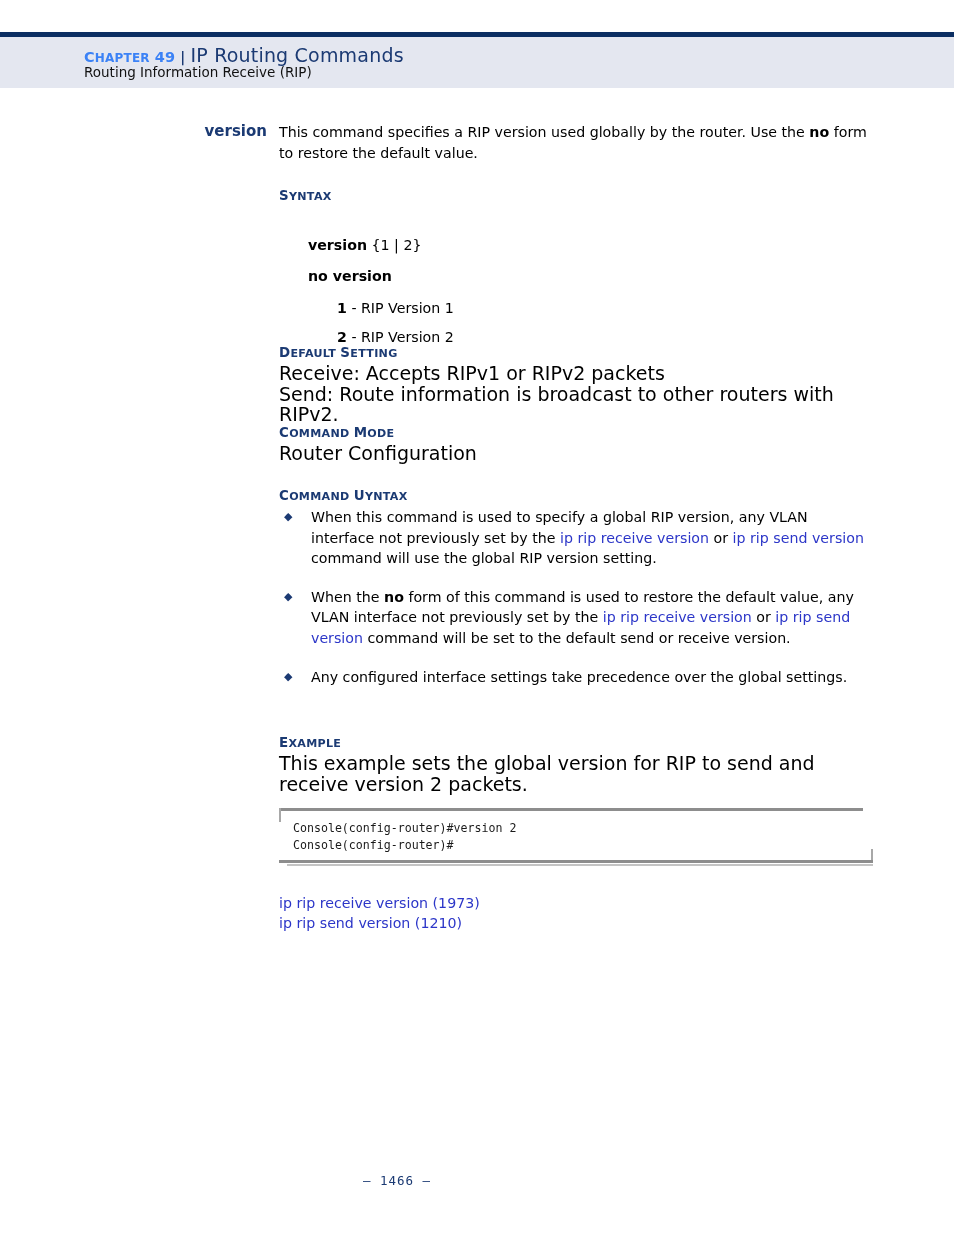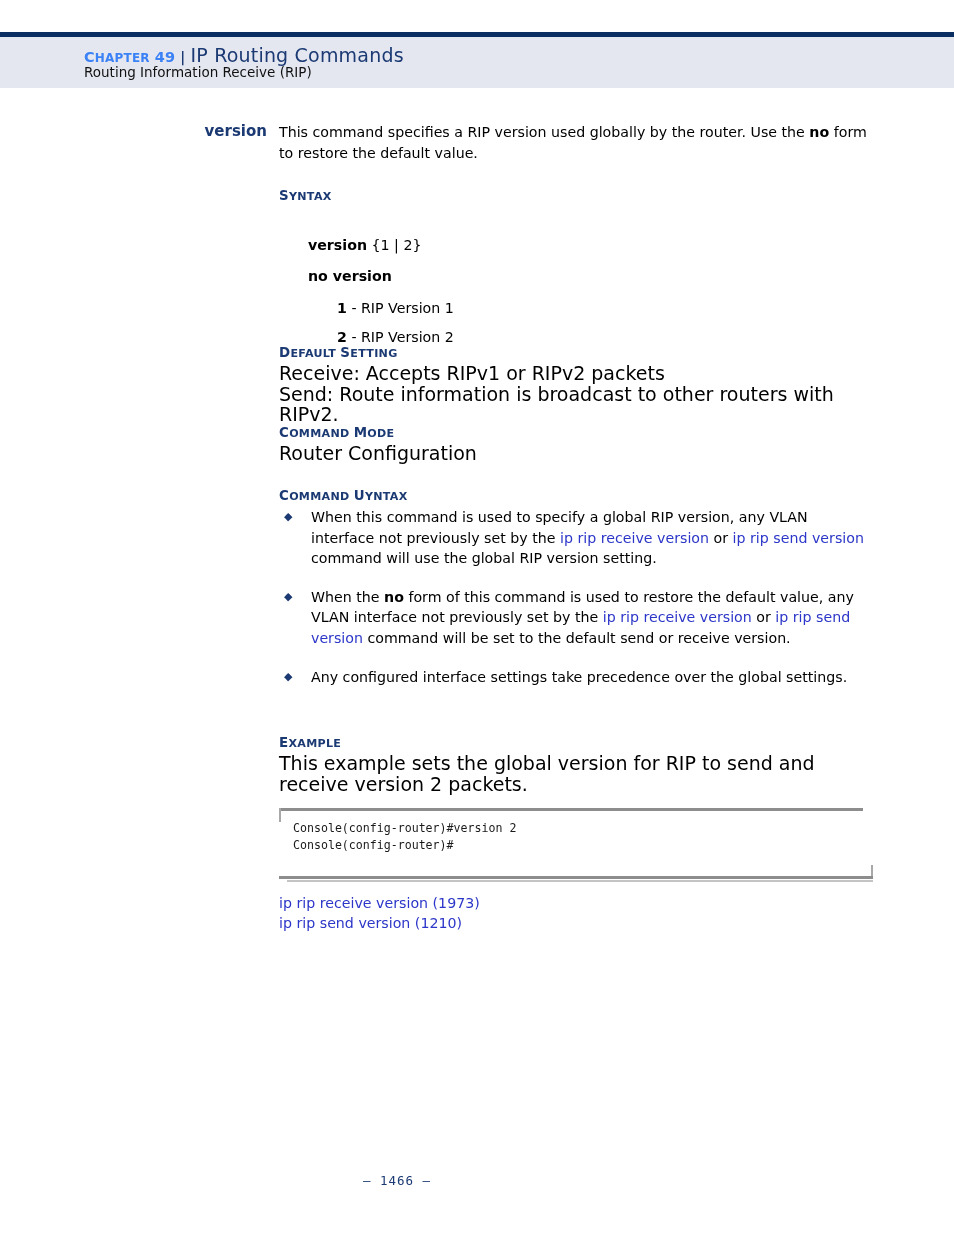--- a/index.html
+++ b/index.html
@@ -133,21 +133,21 @@
   }
   a.xref, .xref {
     color: #2c36c8;
     text-decoration: none;
   }
 
   
   .code-block {
     position: relative;
     width: 594px;
-    height: 74px;
+    height: 58px;
     text-decoration: underline;
   }
   .code-top-rule {
     position: absolute;
     left: 0; top: 0;
     width: 584px; height: 3px;
     background: #8d8d8d;
   }
   .code-tick-left {
     position: absolute;

